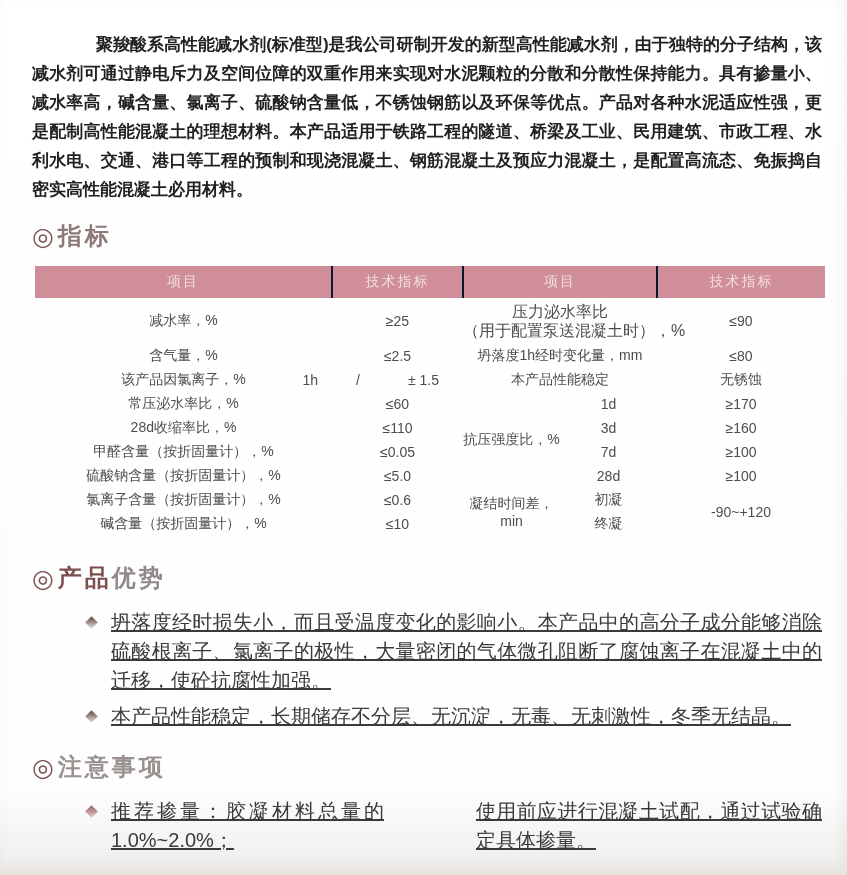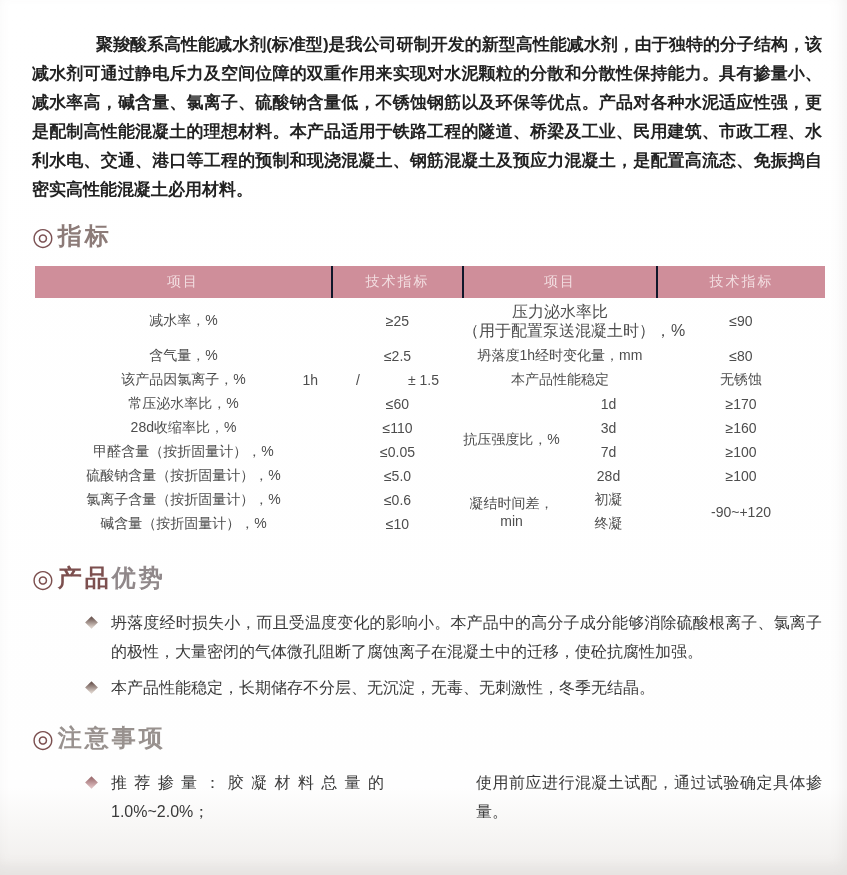--- a/index.html
+++ b/index.html
@@ -50,22 +50,22 @@
   .perf tr.r1 td{height:46px;}
   .two-line{font-size:16px;white-space:nowrap;}
   .two-line div{line-height:19px;}
   .cell-rel{position:relative;}
   .sub1h{position:absolute;right:14px;top:50%;transform:translateY(-50%);}
   .split{display:flex;justify-content:space-around;align-items:center;}
   
   .bullets{list-style:none;margin:14px 0 0 0;padding:0;}
   .bullets li{display:flex;margin:0 0 7px 55px;}
   .btxt{
-    width:712px;font-size:16px;line-height:29px;color:var(--bullet-text,#3a3a3a);
-    text-align:justify;font-weight:500;
+    width:712px;font-size:20px;line-height:29px;color:var(--bullet-text,#3a3a3a);
+    text-align:justify;font-weight:500;text-decoration:underline;
   }
   .dia{
     width:9px;height:9px;flex-shrink:0;margin:10px 15px 0 0;
     transform:rotate(45deg);
     background:linear-gradient(135deg,#6f5a55 15%,#d8cdc6 85%);
   }
   .dia.pink{background:linear-gradient(135deg,#9e6f72 15%,#dcbcbe 85%);}
   .pair{display:flex;}
   .pair .gap{width:92px;flex-shrink:0;}
 </style>

